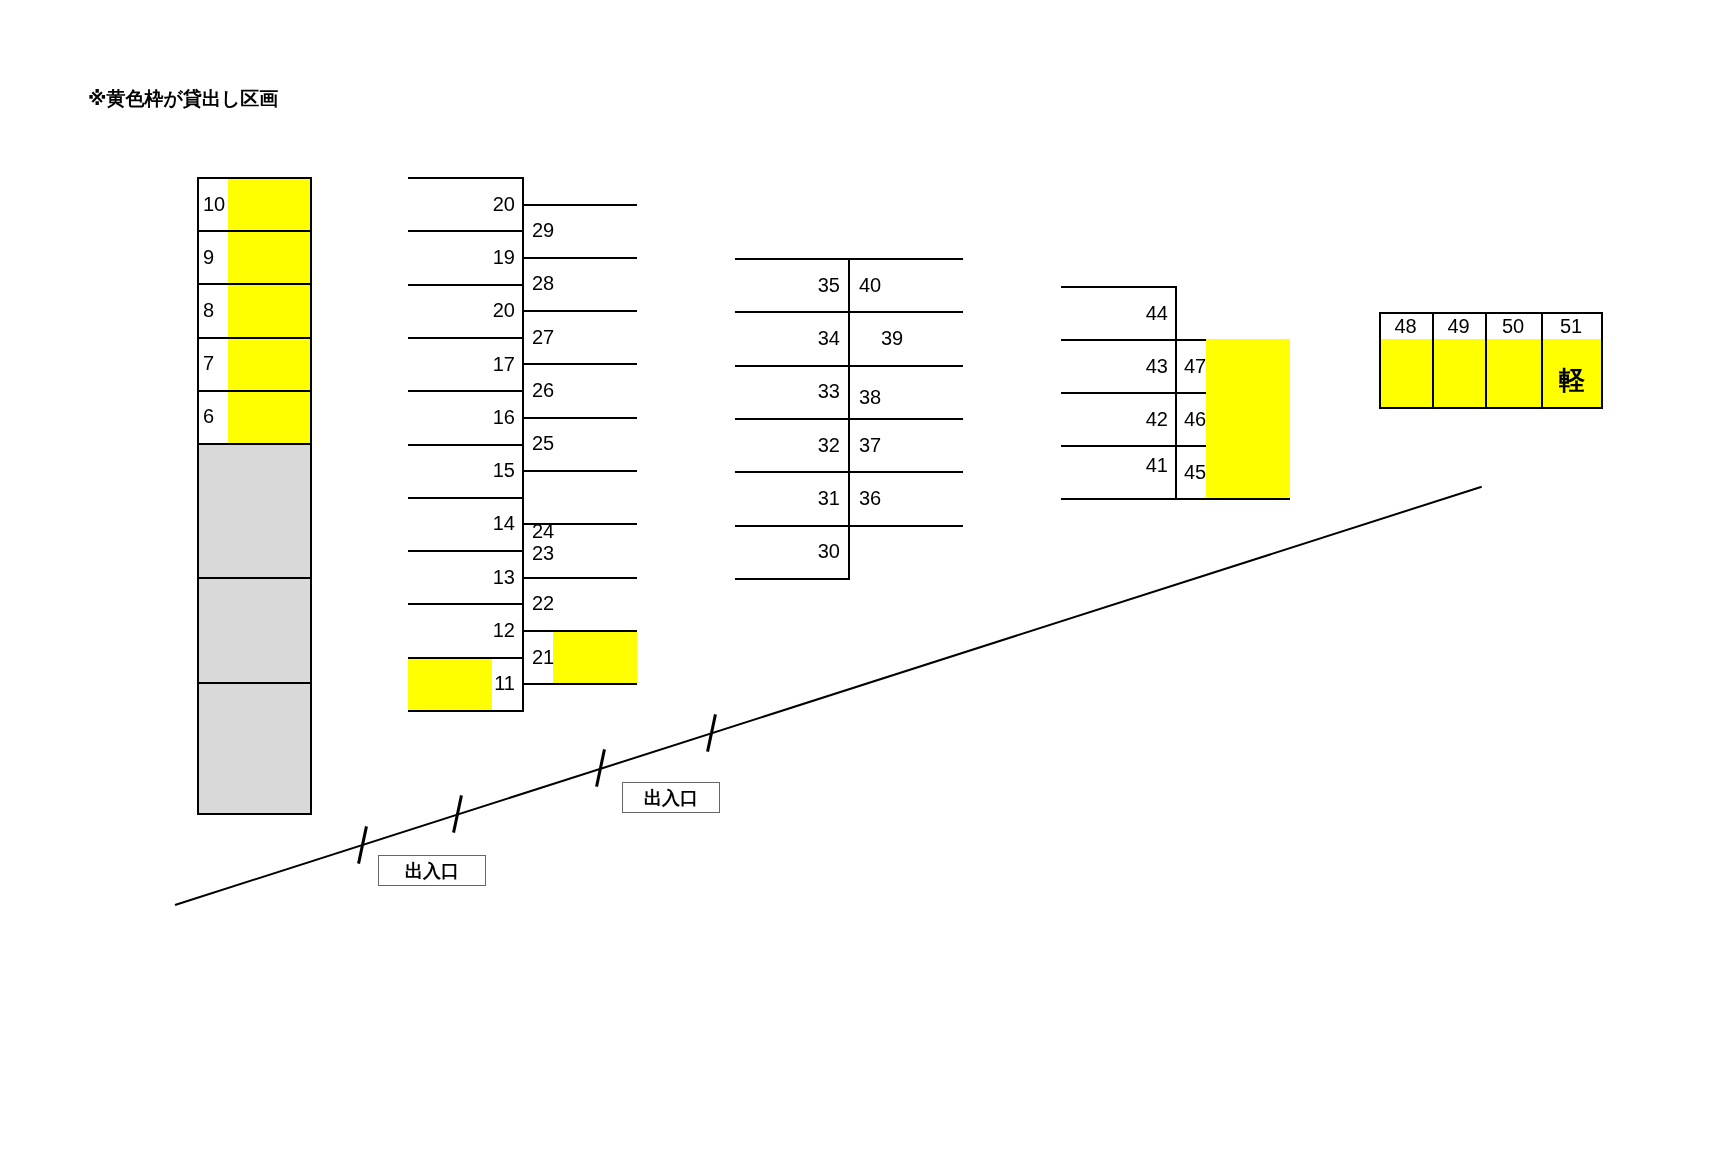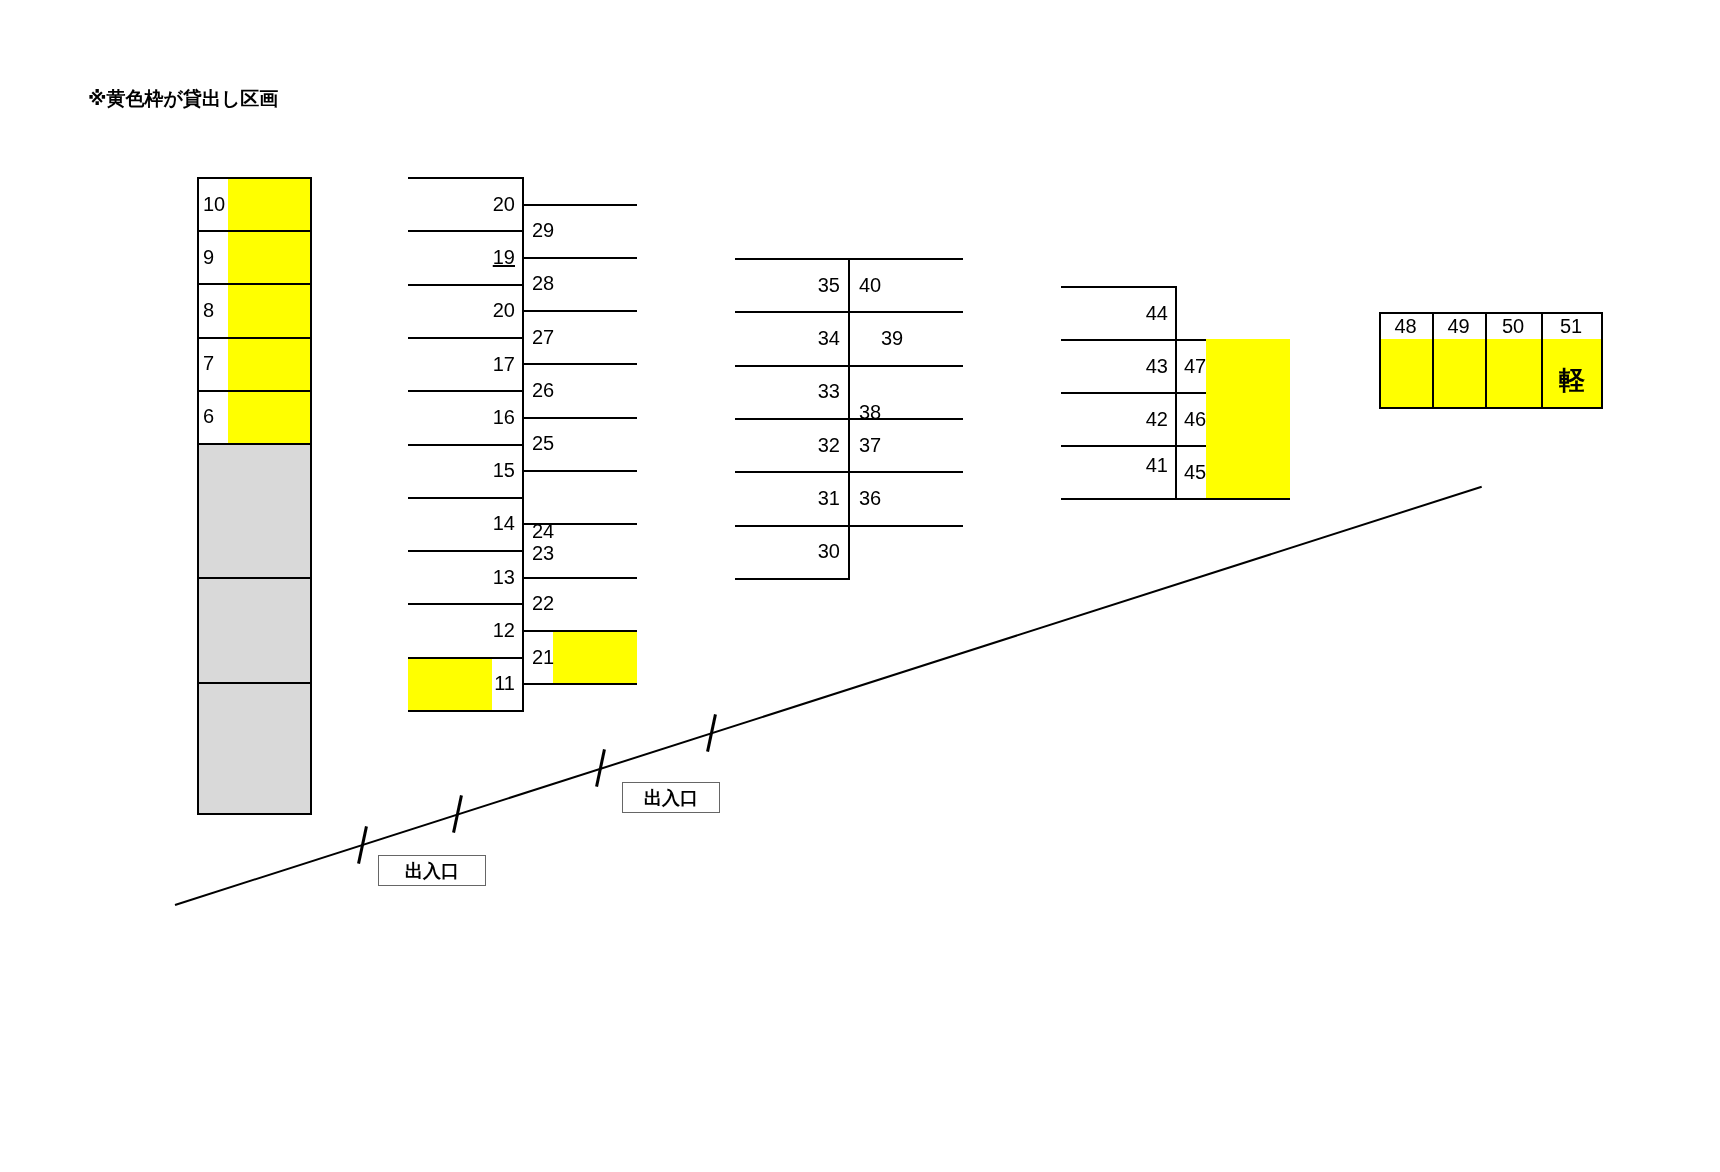--- a/index.html
+++ b/index.html
@@ -66,21 +66,21 @@
     <div class="ln" style="left: 197px; top: 283.4px; width: 115px; height: 2px;"></div>
     <div class="ln" style="left: 197px; top: 336.6px; width: 115px; height: 2px;"></div>
     <div class="ln" style="left: 197px; top: 389.8px; width: 115px; height: 2px;"></div>
     <div class="ln" style="left: 197px; top: 443px; width: 115px; height: 2px;"></div>
     <div class="ln" style="left: 197px; top: 577px; width: 115px; height: 2px;"></div>
     <div class="ln" style="left: 197px; top: 682px; width: 115px; height: 2px;"></div>
     <div class="ln" style="left: 197px; top: 813px; width: 115px; height: 2px;"></div>
     <div class="ln" style="left: 197px; top: 177px; width: 2px; height: 638px;"></div>
     <div class="ln" style="left: 310px; top: 177px; width: 2px; height: 638px;"></div>
     <div class="num r" style="left: 408px; top: 177px; width: 112px; height: 53.3px;">20</div>
-    <div class="num r" style="left: 408px; top: 230.3px; width: 112px; height: 53.3px; text-decoration: underline;">19</div>
+    <div class="num r" style="left: 408px; top: 230.3px; width: 112px; height: 53.3px;">19</div>
     <div class="num r" style="left: 408px; top: 283.6px; width: 112px; height: 53.3px;">20</div>
     <div class="num r" style="left: 408px; top: 336.9px; width: 112px; height: 53.3px;">17</div>
     <div class="num r" style="left: 408px; top: 390.2px; width: 112px; height: 53.3px;">16</div>
     <div class="num r" style="left: 408px; top: 443.5px; width: 112px; height: 53.3px;">15</div>
     <div class="num r" style="left: 408px; top: 496.8px; width: 112px; height: 53.3px;">14</div>
     <div class="num r" style="left: 408px; top: 550.1px; width: 112px; height: 53.3px;">13</div>
     <div class="num r" style="left: 408px; top: 603.4px; width: 112px; height: 53.3px;">12</div>
     <div class="yl" style="left: 408px; top: 656.7px; width: 84px; height: 53.3px;"></div>
     <div class="num r" style="left: 408px; top: 656.7px; width: 112px; height: 53.3px;">11</div>
     <div class="ln" style="left: 408px; top: 177px; width: 115px; height: 2px;"></div>
@@ -116,21 +116,21 @@
     <div class="ln" style="left: 523px; top: 683.2px; width: 114px; height: 2px;"></div>
     <div class="ln" style="left: 522px; top: 177px; width: 2px; height: 535px;"></div>
     <div class="num r" style="left: 735px; top: 258px; width: 110px; height: 53.3px;">35</div>
     <div class="num r" style="left: 735px; top: 311.3px; width: 110px; height: 53.3px;">34</div>
     <div class="num r" style="left: 735px; top: 364.6px; width: 110px; height: 53.3px;">33</div>
     <div class="num r" style="left: 735px; top: 417.9px; width: 110px; height: 53.3px;">32</div>
     <div class="num r" style="left: 735px; top: 471.2px; width: 110px; height: 53.3px;">31</div>
     <div class="num r" style="left: 735px; top: 524.5px; width: 110px; height: 53.3px;">30</div>
     <div class="num l" style="left: 853px; top: 258px; width: 60px; height: 53.3px;">40</div>
     <div class="num l" style="left: 875px; top: 311.3px; width: 60px; height: 53.3px;">39</div>
-    <div class="num l" style="left: 853px; top: 379px; width: 60px; height: 66px;">38</div>
+    <div class="num l" style="left: 853px; top: 364px; width: 60px; height: 66px;">38</div>
     <div class="num l" style="left: 853px; top: 417.9px; width: 60px; height: 53.3px;">37</div>
     <div class="num l" style="left: 853px; top: 471.2px; width: 60px; height: 53.3px;">36</div>
     <div class="ln" style="left: 735px; top: 258px; width: 228px; height: 2px;"></div>
     <div class="ln" style="left: 735px; top: 311.3px; width: 228px; height: 2px;"></div>
     <div class="ln" style="left: 735px; top: 364.6px; width: 228px; height: 2px;"></div>
     <div class="ln" style="left: 735px; top: 417.9px; width: 228px; height: 2px;"></div>
     <div class="ln" style="left: 735px; top: 471.2px; width: 228px; height: 2px;"></div>
     <div class="ln" style="left: 735px; top: 524.5px; width: 228px; height: 2px;"></div>
     <div class="ln" style="left: 735px; top: 577.8px; width: 114px; height: 2px;"></div>
     <div class="ln" style="left: 848px; top: 258px; width: 2px; height: 322px;"></div>

